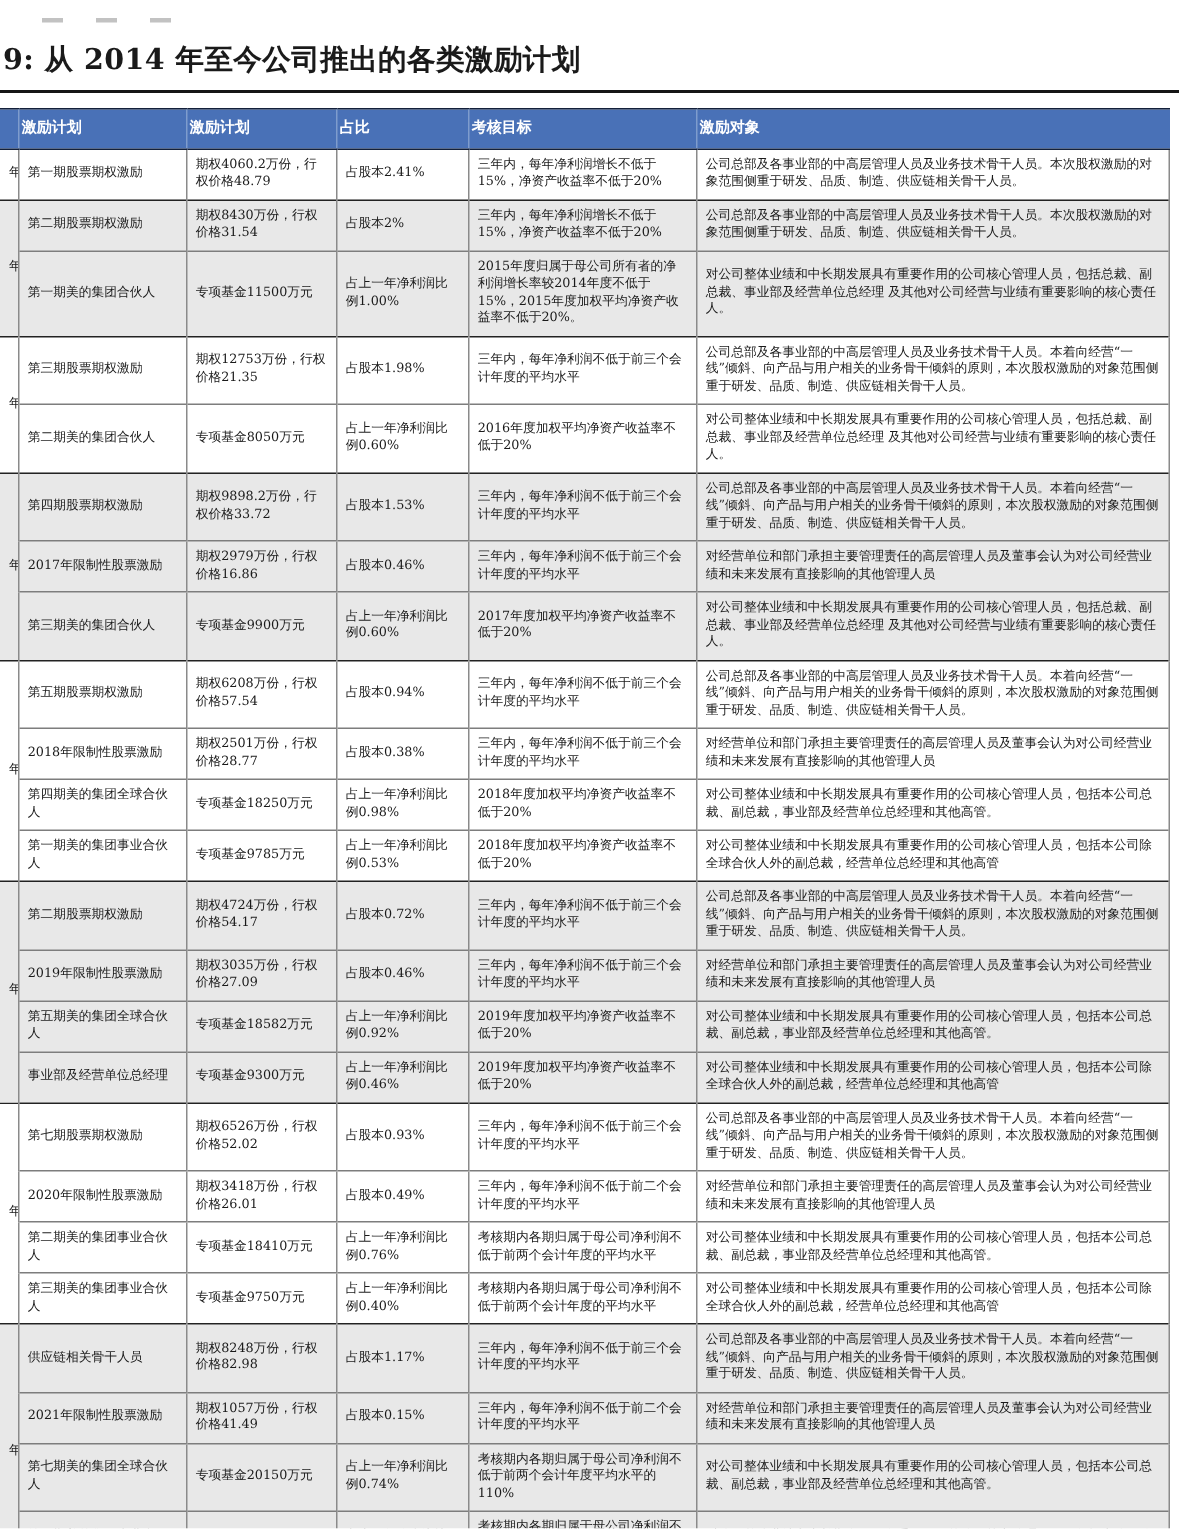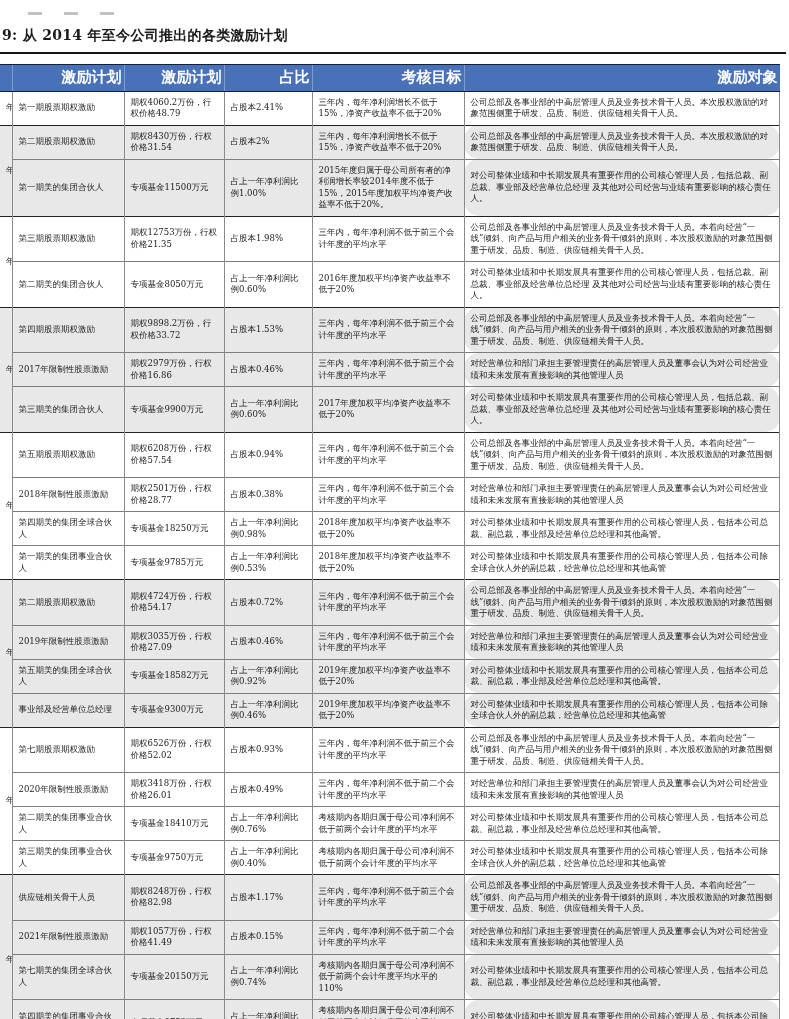--- a/index.html
+++ b/index.html
@@ -10,56 +10,56 @@
     background:#ffffff;
     font-family:"DejaVu Serif","Liberation Serif",serif;
     color:#1a1a1a;
   }
   
   .top-fragment{position:absolute;top:0;left:28px;height:4px;}
   .top-fragment i{display:inline-block;width:14px;height:3px;background:#c2c2c2;margin-right:22px;}
 
   .title{
     margin:27px 0 0 2px;
-    font-size:14px;font-weight:bold;letter-spacing:0.3px;
+    font-size:19px;font-weight:bold;letter-spacing:0.3px;
     white-space:nowrap;
   }
   .title-rule{margin:7px 0 0 0;width:786px;height:2px;background:#151515;}
 
   table.grid{
     margin:10px 0 0 0;
     width:780px;
     border-collapse:collapse;
     table-layout:fixed;
     font-size:8.5px;line-height:11.5px;
   }
   table.grid col.w-year{width:12px;}
   table.grid col.w-plan{width:112px;}
   table.grid col.w-method{width:100px;}
   table.grid col.w-ratio{width:88px;}
   table.grid col.w-target{width:152px;}
 
   thead th{
     background:#4971b7;color:#ffffff;
-    font-size:15px;font-weight:bold;
-    padding:7px 2px;text-align:right;
+    font-size:10px;font-weight:bold;
+    padding:7px 2px;text-align:left;
     border-top:1.5px solid #13203a;
     border-bottom:1px solid #13203a;
   }
   thead th + th{border-left:1px solid #7e9ccd;}
 
   tbody td{
     padding:5px 5px 5px 6px;
     vertical-align:middle;
     border-top:1px solid #7d7d7d;
   }
   tbody td.c-plan,tbody td.c-method,tbody td.c-ratio,tbody td.c-target,tbody td.c-recipients{
     border-left:1px solid #8a8a8a;
   }
-  tbody td.c-recipients{border-right:1px solid #8a8a8a;border-radius:15px;}
+  tbody td.c-recipients{border-right:1px solid #8a8a8a;}
   tbody tr.group-start td{border-top:1px solid #222222;}
   tbody tr:first-child td{border-top:none;}
   tbody tr.band td{background:#e8e8e8;}
   tbody tr:last-child td{border-bottom:1.5px solid #1a1a1a;}
 
   td.year-cell{position:relative;overflow:hidden;padding:0;}
   td.year-cell span{
     position:absolute;right:-3px;top:50%;margin-top:-6px;
     white-space:nowrap;font-size:8.5px;
   }

